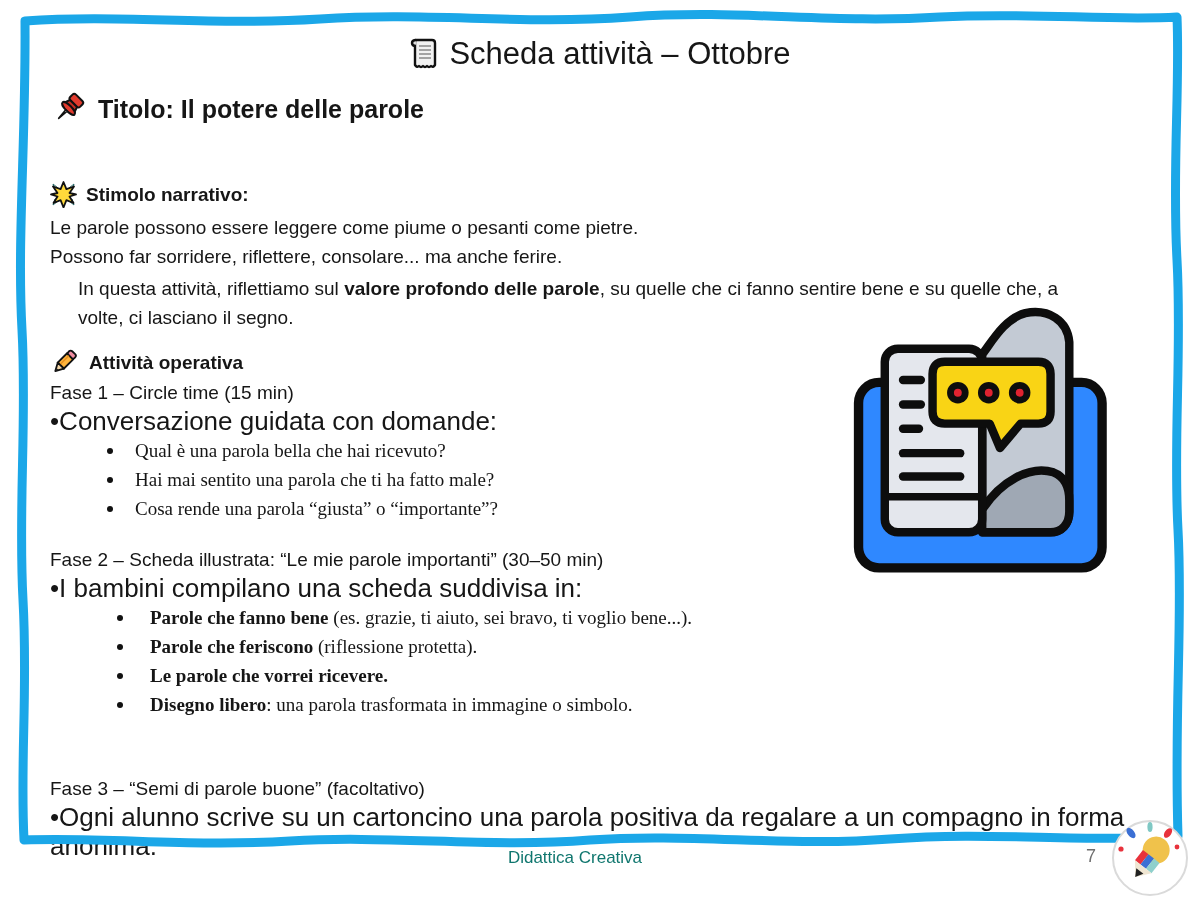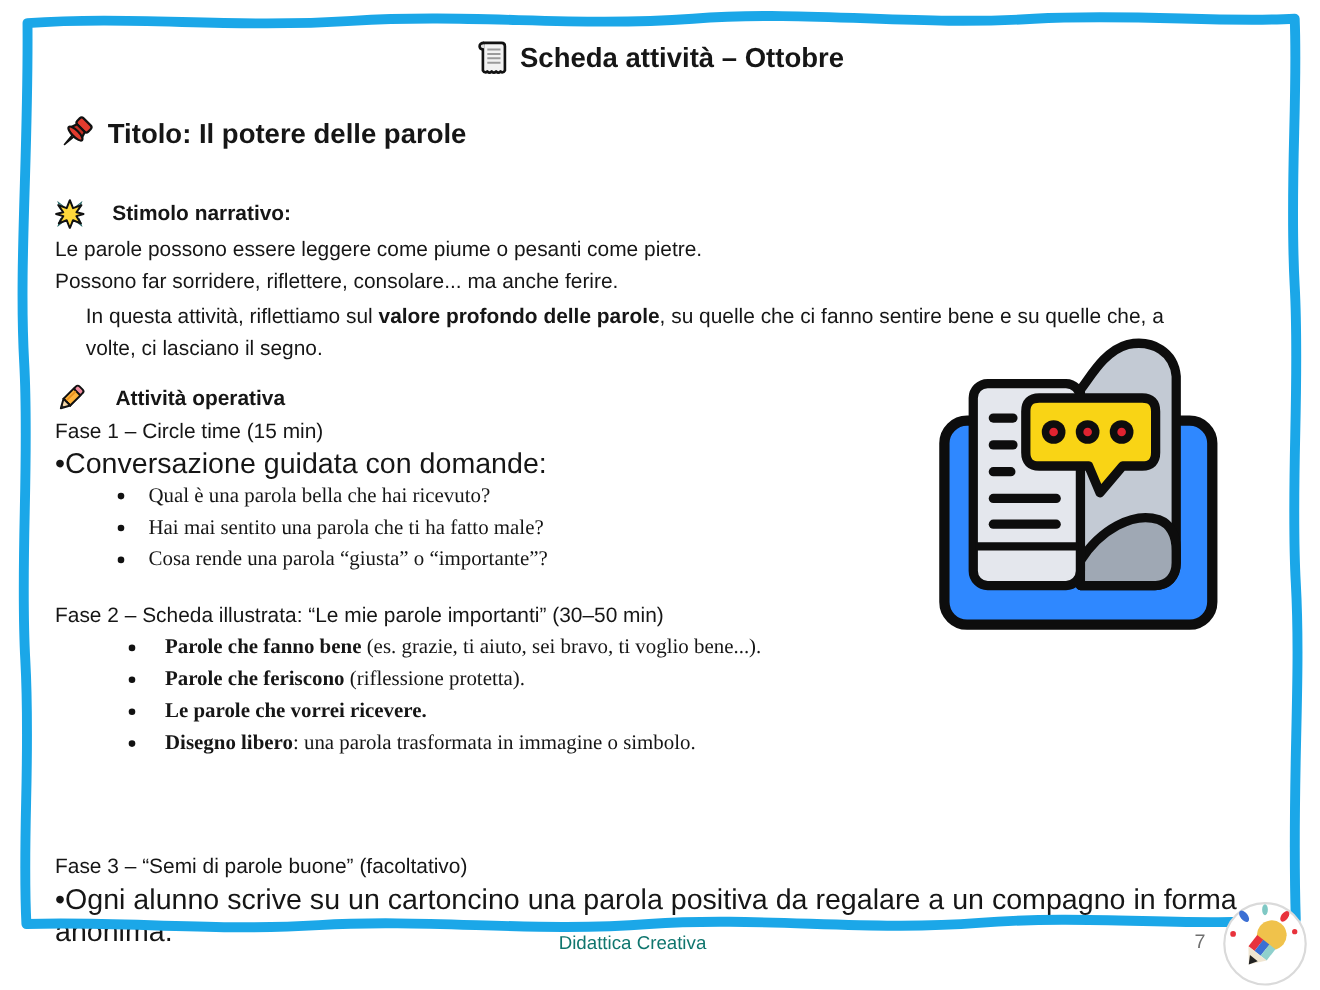--- a/index.html
+++ b/index.html
@@ -3,26 +3,26 @@
 <meta charset="utf-8">
 <style>
   html,body{margin:0;padding:0;background:#fff;}
   #page{
     position:relative;width:1200px;height:900px;background:#fff;overflow:hidden;
     font-family:"Liberation Sans","DejaVu Sans",sans-serif;color:#161616;
   }
   .abs{position:absolute;}
   
   #header{left:0;top:36px;width:1200px;display:flex;justify-content:center;align-items:center;gap:10px;}
-  #header .t{font-size:25px;font-weight:700;}
+  #header .t{font-size:31px;font-weight:400;}
   
-  #titolo{left:52px;top:104px;display:flex;align-items:center;gap:10px;}
+  #titolo{left:52px;top:91px;display:flex;align-items:center;gap:10px;}
   #titolo .t{font-size:25px;font-weight:700;}
   
-  .h-row{display:flex;align-items:center;gap:25px;font-size:19px;font-weight:700;}
+  .h-row{display:flex;align-items:center;gap:9px;font-size:19px;font-weight:700;}
   .body-txt{font-size:19px;line-height:29px;}
   b{font-weight:700;}
   #stimolo{left:50px;top:181px;width:1050px;}
   #stimolo .h-row{margin-bottom:5px;}
   #attivita{left:50px;top:348px;width:800px;}
   .fase-title{font-size:19px;font-weight:400;line-height:29px;}
   .intro{font-size:26px;line-height:29px;}
   .bullet-row{position:relative;line-height:29px;font-size:19px;font-family:Liberation Serif, serif;}
   .lvl1{padding-left:85px;}
   .lvl1 .dot{left:57px;}
@@ -129,20 +129,21 @@
     </div>
     <div class="fase-title">Fase 1 – Circle time (15 min)</div>
     <div class="intro">•Conversazione guidata con domande:</div>
     <div class="bullet-row lvl1"><span class="dot"></span><span>Qual è una parola bella che hai ricevuto?</span></div>
     <div class="bullet-row lvl1"><span class="dot"></span><span>Hai mai sentito una parola che ti ha fatto male?</span></div>
     <div class="bullet-row lvl1"><span class="dot"></span><span>Cosa rende una parola “giusta” o “importante”?</span></div>
   </div>
 
   <div id="fase2" class="abs">
     <div class="fase-title">Fase 2 – Scheda illustrata: “Le mie parole importanti” (30–50 min)</div>
+    <div class="intro">•I bambini compilano una scheda suddivisa in:</div>
     <div class="bullet-row lvl2"><span class="dot"></span><b>Parole che fanno bene</b><span> (es. grazie, ti aiuto, sei bravo, ti voglio bene...).</span></div>
     <div class="bullet-row lvl2"><span class="dot"></span><b>Parole che feriscono</b><span> (riflessione protetta).</span></div>
     <div class="bullet-row lvl2"><span class="dot"></span><b>Le parole che vorrei ricevere.</b><span></span></div>
     <div class="bullet-row lvl2"><span class="dot"></span><b>Disegno libero</b><span>: una parola trasformata in immagine o simbolo.</span></div>
   </div>
 
   <div id="fase3" class="abs">
     <div class="fase-title">Fase 3 – “Semi di parole buone” (facoltativo)</div>
     <div class="intro">•Ogni alunno scrive su un cartoncino una parola positiva da regalare a un compagno in forma anonima.</div>
   </div>

